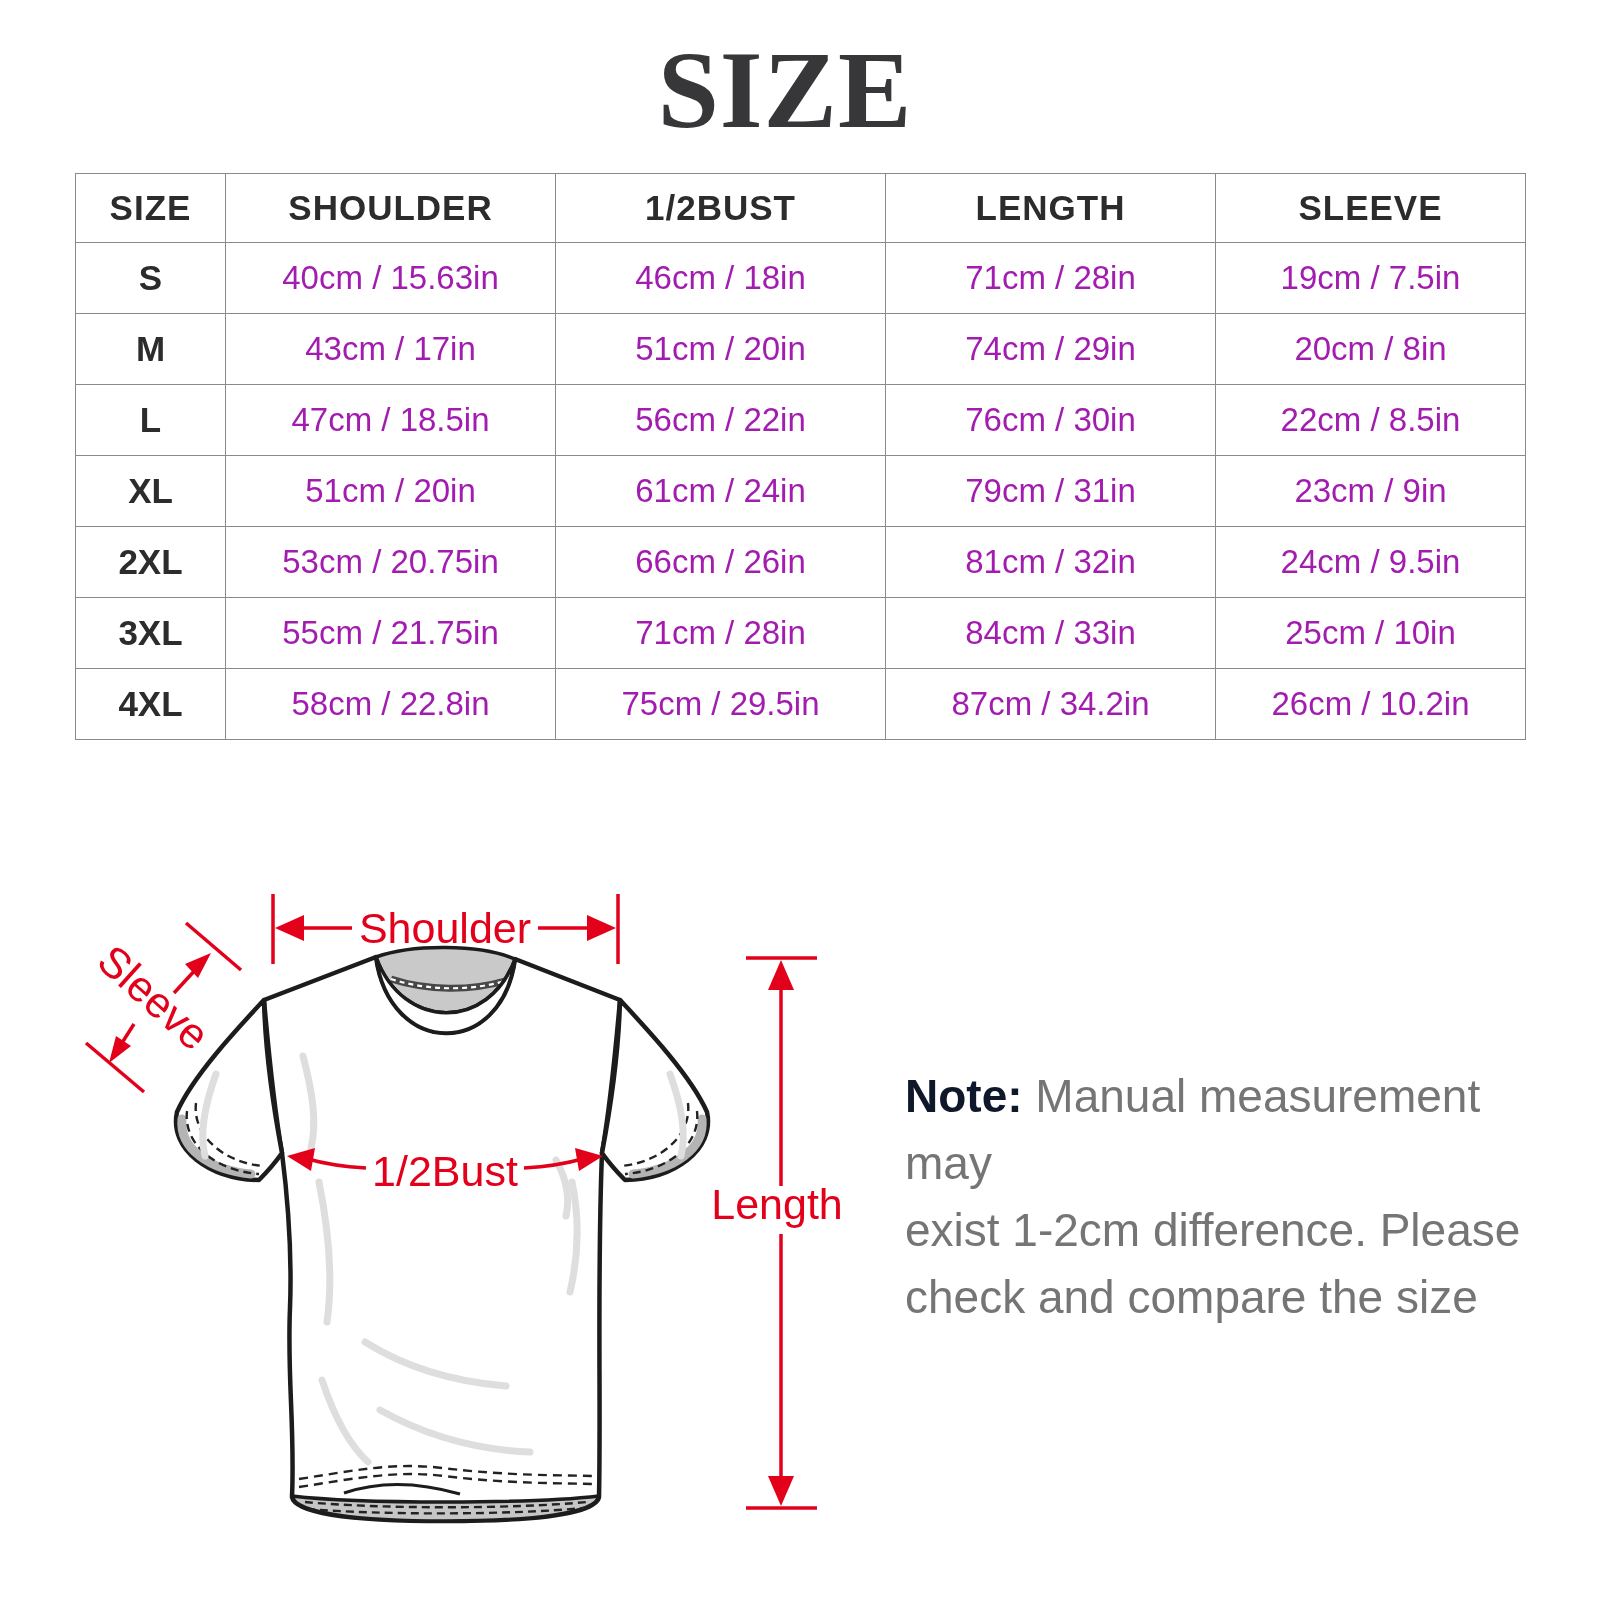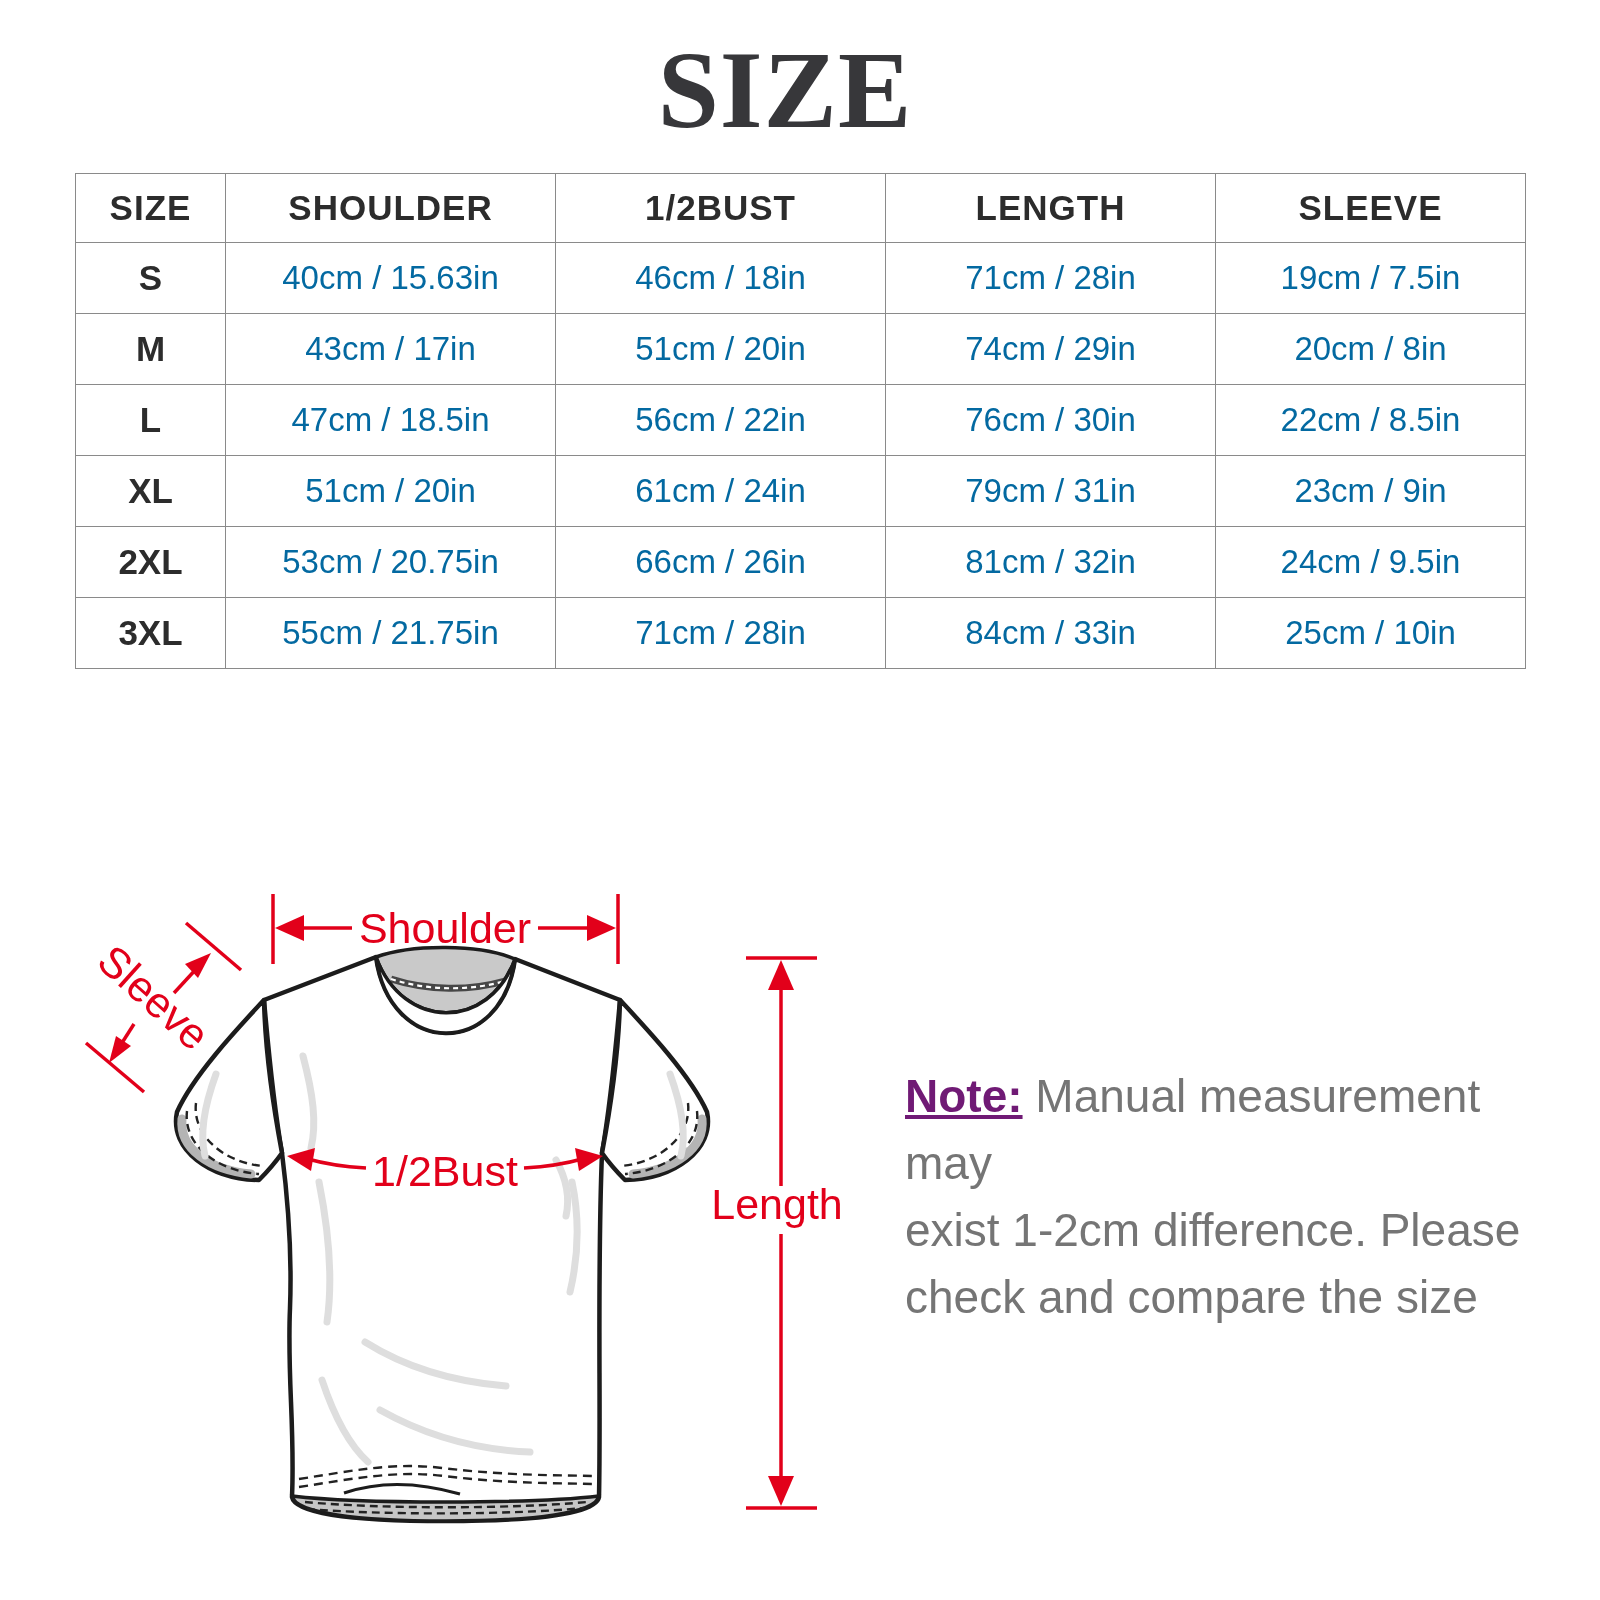--- a/index.html
+++ b/index.html
@@ -13,33 +13,33 @@
     color:#37373a;letter-spacing:1px;line-height:1;
   }
   table.size-table{
     position:absolute;left:75px;top:173px;width:1450px;
     border-collapse:collapse;table-layout:fixed;
   }
   .size-table th,.size-table td{
     border:1.5px solid #8a8a8a;text-align:center;vertical-align:middle;padding:0;
   }
   .size-table th{height:68px;font-size:35px;font-weight:bold;color:#2c2c2c;letter-spacing:1px;}
-  .size-table td{height:70px;font-size:33px;color:#0369a1;}
+  .size-table td{height:70px;font-size:33px;color:#a21caf;}
   .size-table td:first-child{font-weight:bold;color:#2c2c2c;font-size:35px;}
   .size-table col.c0{width:150px;}
   .size-table col.c1{width:330px;}
   .size-table col.c2{width:330px;}
   .size-table col.c3{width:330px;}
   .size-table col.c4{width:310px;}
   .diagram-svg{position:absolute;left:60px;top:860px;}
   .note{
     position:absolute;left:905px;top:1063px;width:640px;
     font-size:46px;line-height:67px;color:#757575;
   }
-  .note b{font-weight:bold;color:#701a75;text-decoration:underline;}
+  .note b{font-weight:bold;color:#0f172a;}
 </style>
 </head>
 <body>
 
 <div class="title">SIZE</div>
 
 <table class="size-table">
   <colgroup>
     <col class="c0">
       <col class="c1">
@@ -92,20 +92,27 @@
         <td>81cm / 32in</td>
         <td>24cm / 9.5in</td>
       </tr>
       <tr>
         <td>3XL</td>
         <td>55cm / 21.75in</td>
         <td>71cm / 28in</td>
         <td>84cm / 33in</td>
         <td>25cm / 10in</td>
       </tr>
+      <tr>
+        <td>4XL</td>
+        <td>58cm / 22.8in</td>
+        <td>75cm / 29.5in</td>
+        <td>87cm / 34.2in</td>
+        <td>26cm / 10.2in</td>
+      </tr>
     </tbody>
 </table>
 
 <svg class="diagram-svg" width="820" height="740" viewBox="0 0 820 740" xmlns="http://www.w3.org/2000/svg">
 
   <path d="M316,97 L204,140 C212,232 217,264 222,293 C229,348 232,395 230,448 C227,516 235,568 232,637
            C235,654 296,661 386,661 C476,661 536,654 539,637 C541,545 537,415 542,293
            C547,264 552,232 560,140 L455,99 C441,199 330,197 316,97 Z" fill="#ffffff" stroke="#1c1c1c" stroke-width="4.5" stroke-linejoin="round"></path>
 
   <path d="M316,97 C352,84 420,84 455,99 C429,171 343,171 316,97 Z" fill="#c9c9c9" stroke="#1c1c1c" stroke-width="3.5"></path>

